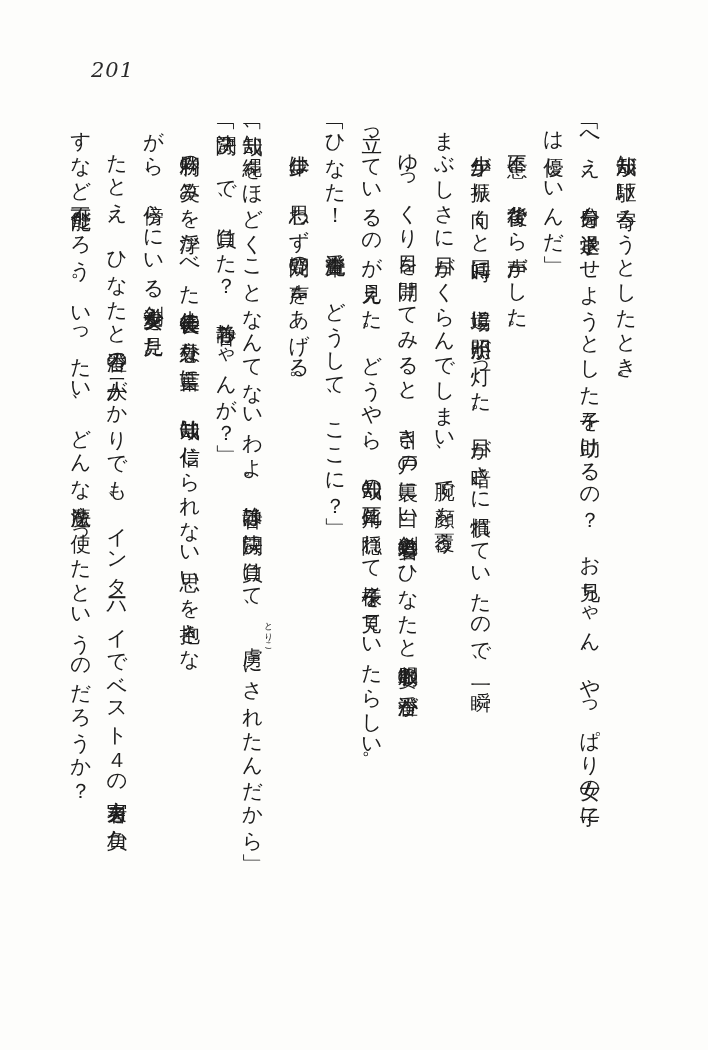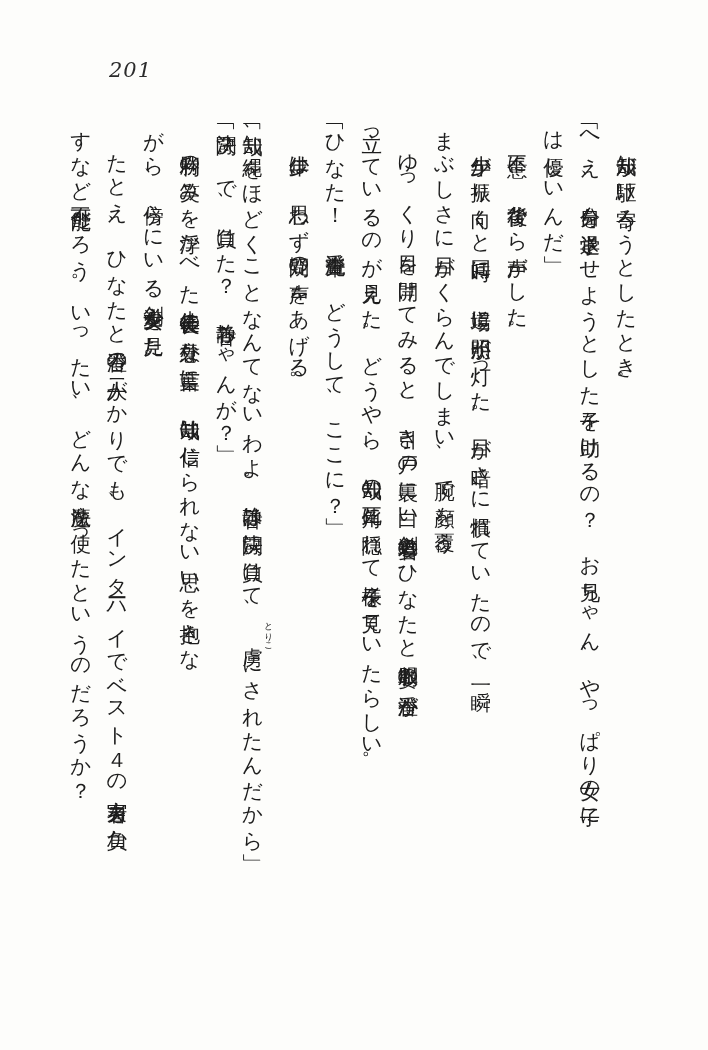--- a/index.html
+++ b/index.html
@@ -10,21 +10,21 @@
     width: 708px;
     height: 1050px;
     position: relative;
     background: #fdfdfb;
     overflow: hidden;
     font-family: "DejaVu Serif", serif;
   }
   .page-number {
     position: absolute;
     top: 58px;
-    left: 109px;
+    left: 91px;
     font-size: 21px;
     font-style: italic;
     color: #2b2b2b;
     letter-spacing: 1px;
   }
   .text-block {
     position: absolute;
     top: 117px;
     right: 64px;
     height: 900px;

